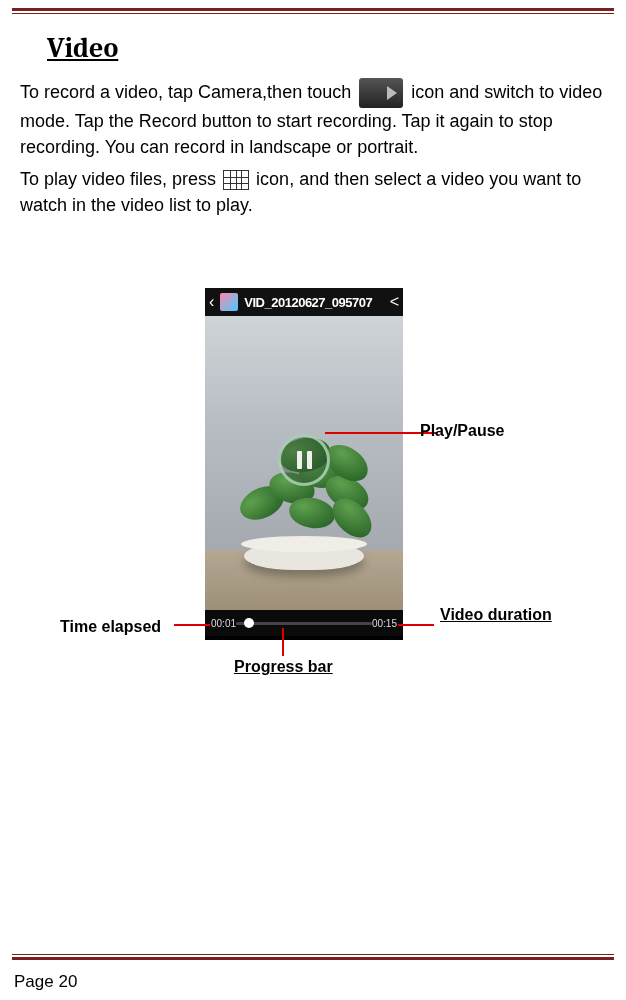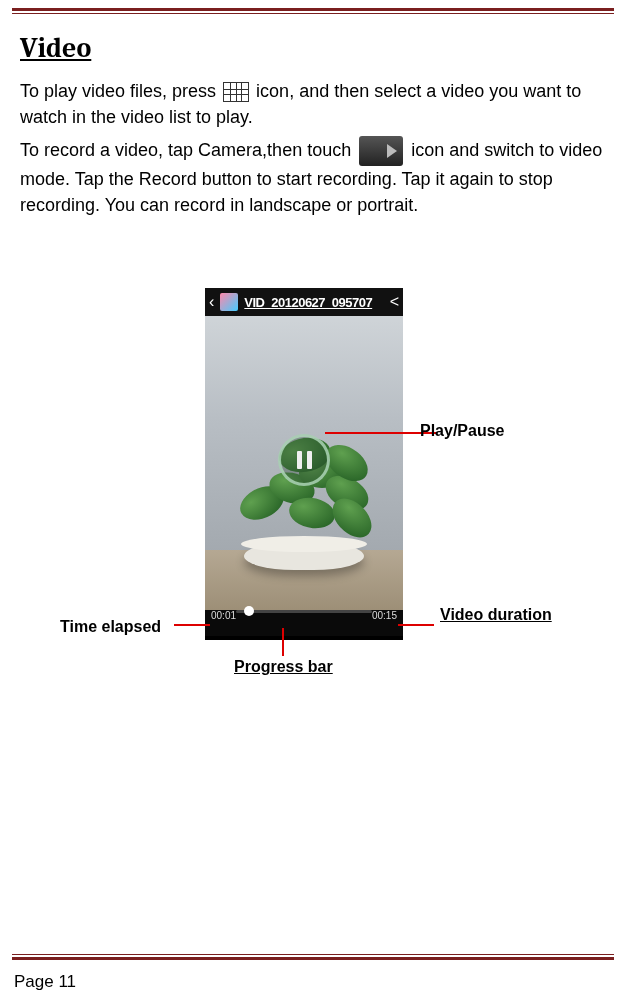--- a/index.html
+++ b/index.html
@@ -28,20 +28,21 @@
     }
     .content {
       padding: 18px 20px 0 20px;
     }
     h1 {
       font-family: Cambria, Georgia, serif;
       font-size: 28px;
       font-weight: bold;
       text-decoration: underline;
       margin-bottom: 14px;
+      margin-left: 27px;
     }
     .para {
       font-size: 18px;
       line-height: 1.45;
       margin-bottom: 6px;
     }
     .camera-icon {
       display: inline-block;
       vertical-align: middle;
       width: 44px;
@@ -99,21 +100,21 @@
       font-size: 13px;
       padding: 0 4px;
       gap: 6px;
     }
     .topbar .back { font-size: 16px; }
     .topbar .thumb {
       width: 18px; height: 18px;
       background: linear-gradient(135deg, #f8a, #4cf);
       border-radius: 2px;
     }
-    .topbar .title { flex: 1; font-weight: bold; letter-spacing: -0.5px; text-decoration: underline; }
+    .topbar .title { flex: 1; font-weight: bold; letter-spacing: -0.5px; }
     .topbar .share { font-size: 16px; }
     .video-body {
       position: relative;
       height: 294px;
       background: linear-gradient(#cfd4d8 0%, #b8bec4 35%, #9aa0a6 100%);
       overflow: hidden;
     }
     .desk {
       position: absolute;
       bottom: 0;
@@ -182,20 +183,21 @@
       display: flex;
       gap: 5px;
     }
     .pause-bars span {
       width: 5px; height: 18px; background: #f0f0f0; border-radius: 1px;
     }
     .controls {
       height: 26px;
       background: #0a0a0a;
       display: flex;
+      align-items: center;
       padding: 0 6px;
       color: #ddd;
       font-size: 10px;
     }
     .progress {
       flex: 1;
       height: 3px;
       background: #444;
       position: relative;
       border-radius: 2px;
@@ -234,29 +236,29 @@
   </style>
 </head>
 <body>
 
 <div class="top-border"></div>
 
 <div class="content">
   <h1>Video</h1>
 
   <p class="para">
+    <span>To record a video, tap Camera,then touch </span>
+    <span class="camera-icon"></span>
+    <span> icon and switch to video mode. Tap the Record button to start recording. Tap it again to stop recording. You can record in landscape or portrait.</span>
+  </p>
+
+  <p class="para">
     <span>To play video files, press </span>
     <span class="grid-icon"></span>
     <span>icon, and then select a video you want to watch in the video list to play.</span>
-  </p>
-
-  <p class="para">
-    <span>To record a video, tap Camera,then touch </span>
-    <span class="camera-icon"></span>
-    <span> icon and switch to video mode. Tap the Record button to start recording. Tap it again to stop recording. You can record in landscape or portrait.</span>
   </p>
 
   <div class="figure-area">
 
     <div class="phone">
       <div class="topbar">
         <span class="back">‹</span>
         <span class="thumb"></span>
         <span class="title">VID_20120627_095707</span>
         <span class="share">&lt;</span>
@@ -300,13 +302,13 @@
     <div class="callout-line-h" style="left:378px; top:336px; width:36px;"></div>
     <div class="callout" style="left:420px; top:318px;text-decoration:underline;">Video duration</div>
 
     <div class="callout-line-v" style="left:262px; top:340px; height:28px;"></div>
     <div class="callout" style="left:214px; top:370px;text-decoration:underline;">Progress bar</div>
 
   </div>
 </div>
 
 <div class="bottom-border"></div>
-<div class="page-footer">Page 11</div>
+<div class="page-footer">Page 20</div>
 
 </body></html>

